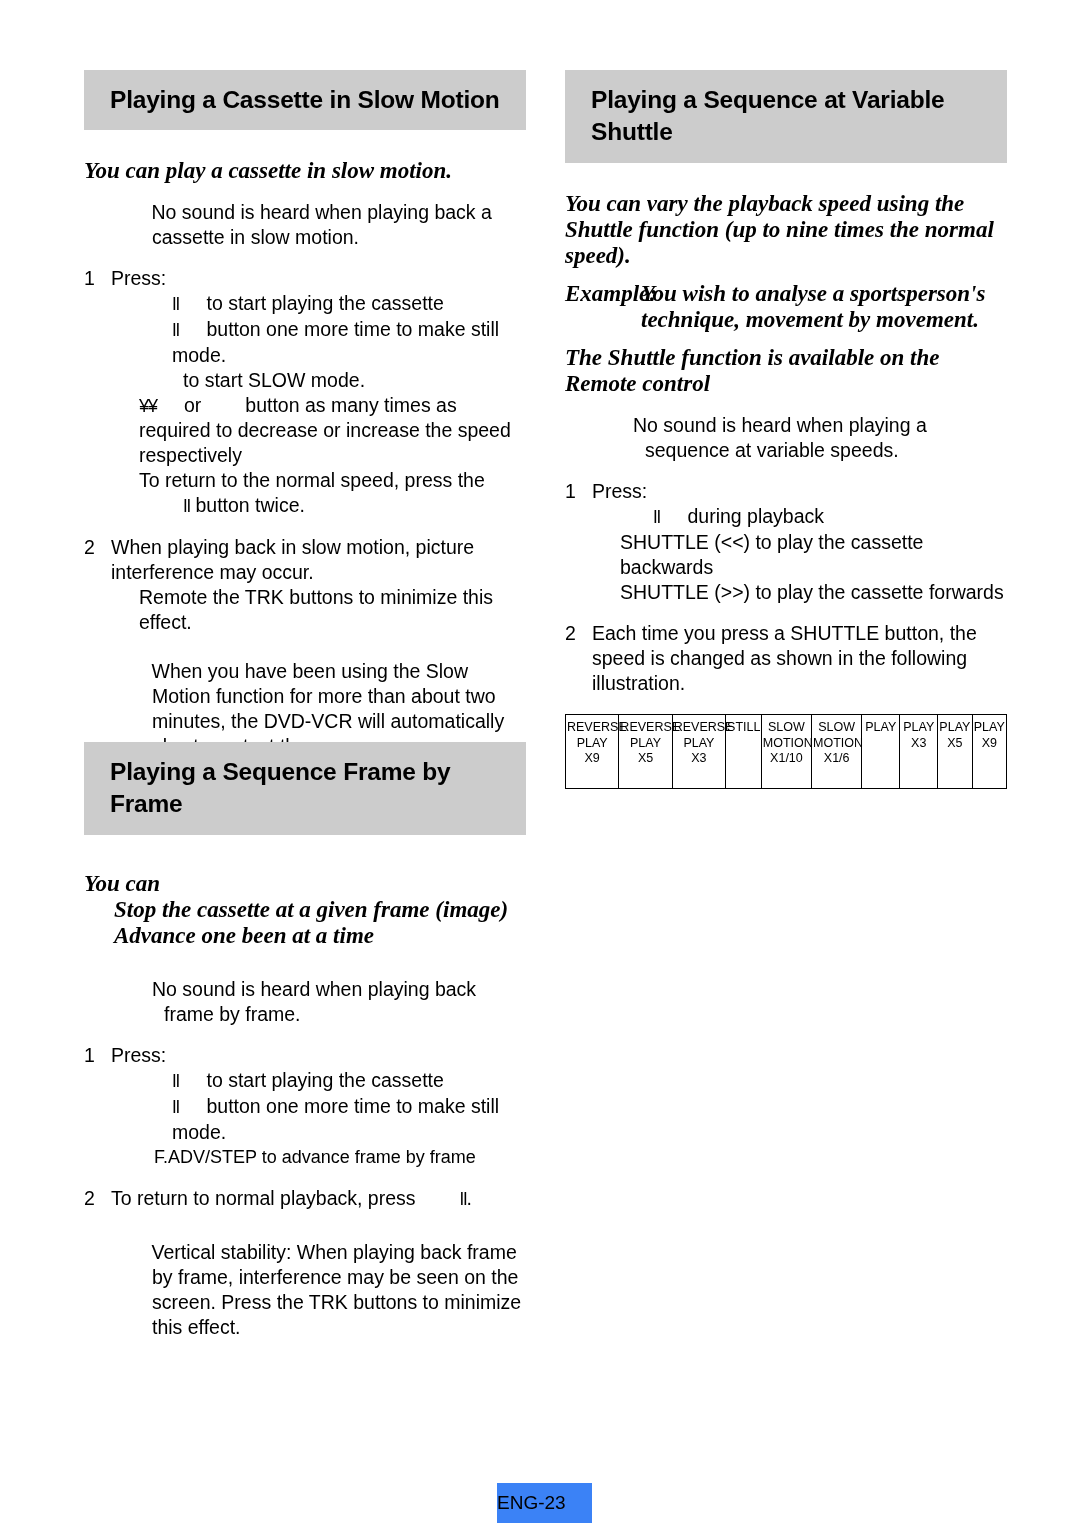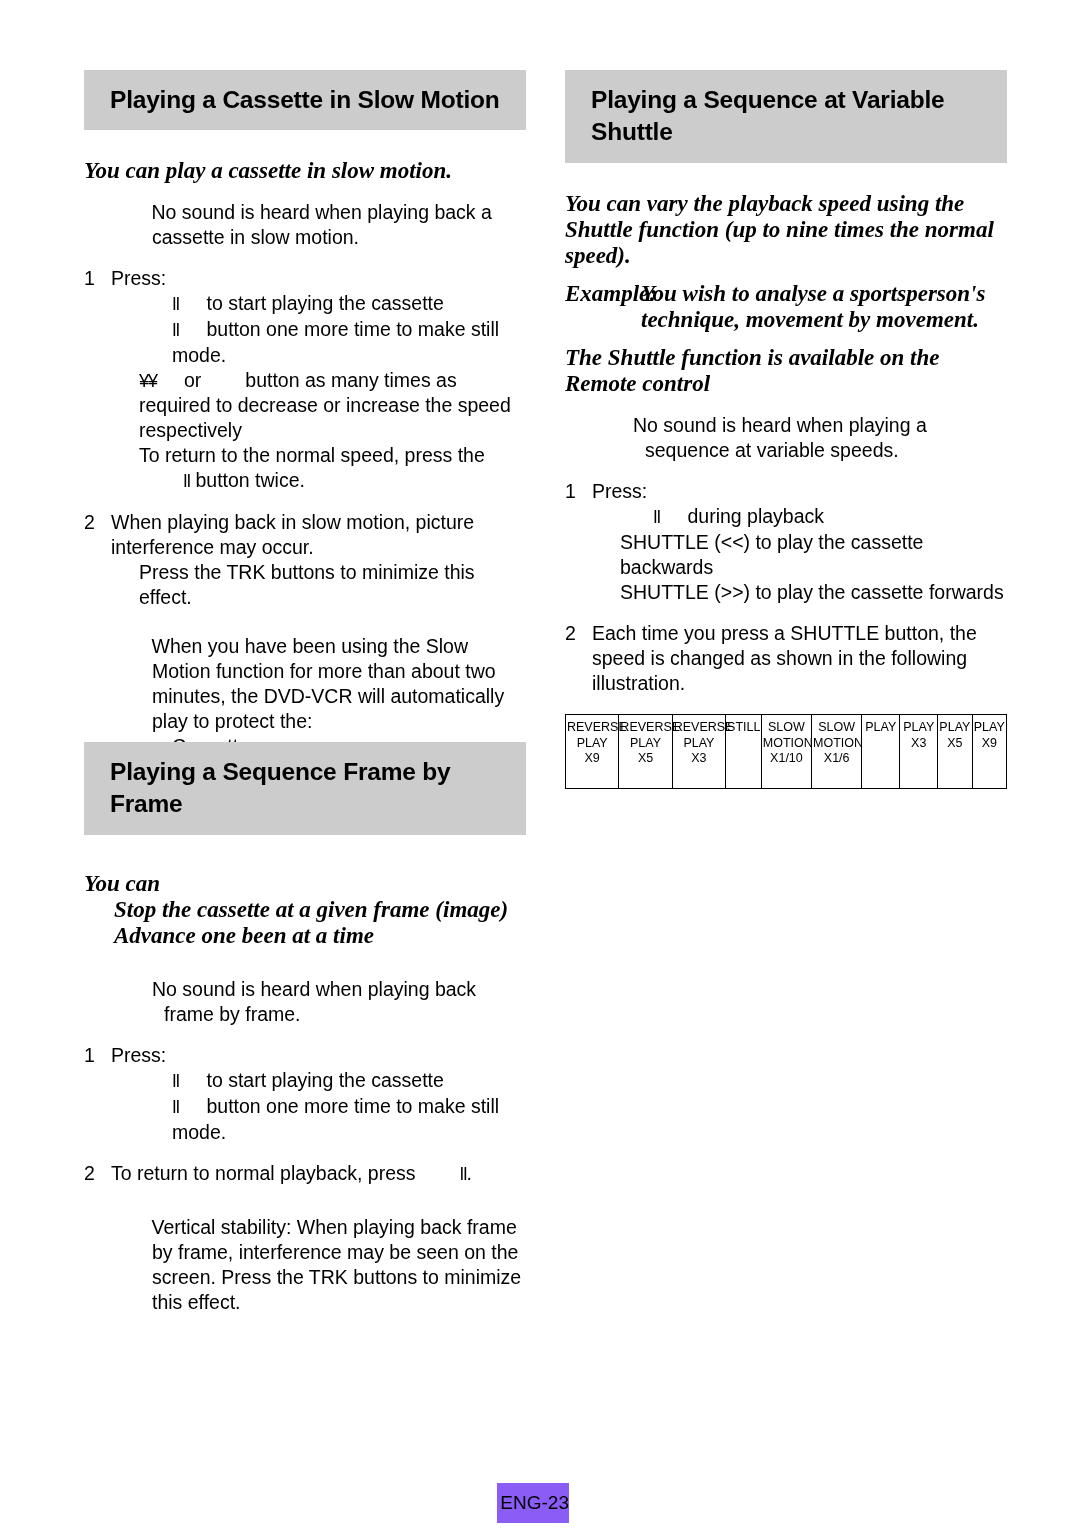--- a/index.html
+++ b/index.html
@@ -131,26 +131,26 @@
     height: 74px;
     box-sizing: border-box;
     white-space: nowrap;
   }
 
   
   .footer {
     position: absolute;
     left: 497px;
     top: 1483px;
-    width: 72px;
+    width: 95px;
     height: 40px;
-    background: #8b5cf6;
+    background: #3b82f6;
     font-size: 19px;
     line-height: 40px;
-    text-align: right;
+    text-align: left;
   }
 
   .sp-12 { height: 12px; }
   .sp-16 { height: 16px; }
   .sp-24 { height: 24px; }
   .sp-28 { height: 28px; }
   .sp-36 { height: 36px; }
 </style>
 </head>
 <body>
@@ -179,38 +179,39 @@
     <div class="sub2">
       <span class="pause">II</span>
       <span class="gap-sm"></span><span>to start playing the cassette</span>
     </div>
 
     <div class="sub2">
       <span class="pause">II</span>
       <span class="gap-sm"></span><span>button one more time to make still mode.</span>
     </div>
 
+    <div class="sub2" style="padding-left:99px">to start SLOW mode.</div>
 
     <div class="sub-l">
       <span class="yen">¥¥</span>
       <span class="gap-sm"></span><span>or</span><span class="gap-btn"></span><span>button as many times as required to decrease or increase the speed respectively</span>
     </div>
 
     <div class="sub-l">
       <span>To return to the normal speed, press the</span><span class="gap-btn"></span><span class="pause">II</span>
       <span>button twice.</span>
     </div>
 
     <div class="sp-16"></div>
 
     <div class="step">
       <div class="num">2</div>
       <div class="txt">When playing back in slow motion, picture interference may occur.</div>
     </div>
-    <div class="sub-l">Press the TRK buttons to minimize this effect.</div>
+    <div class="sub-l">Remote the TRK buttons to minimize this effect.</div>
 
     <div class="sp-24"></div>
 
     <div class="note">When you have been using the Slow Motion function for more than about two minutes, the DVD-VCR will automatically play to protect the:</div>
     <div class="sub2">Cassette</div>
     <div class="sub2">Video heads</div>
   </div>
 
   <div class="col-left" style="top:742px">
     <div class="band band-2line">Playing a Sequence Frame by Frame</div>
@@ -233,20 +234,21 @@
     </div>
 
     <div class="sub2">
       <span class="pause">II</span>
       <span class="gap-sm"></span><span>to start playing the cassette</span>
     </div>
     <div class="sub2">
       <span class="pause">II</span>
       <span class="gap-sm"></span><span>button one more time to make still mode.</span>
     </div>
+    <div style="padding-left:70px;font-size:18px;line-height:25px">F.ADV/STEP to advance frame by frame</div>
 
     <div class="sp-16"></div>
 
     <div class="step">
       <div class="num">2</div>
       <div class="txt">
         <span>To return to normal playback, press</span><span class="gap-btn"></span><span class="pause">II</span><span>.</span>
       </div>
     </div>
 

